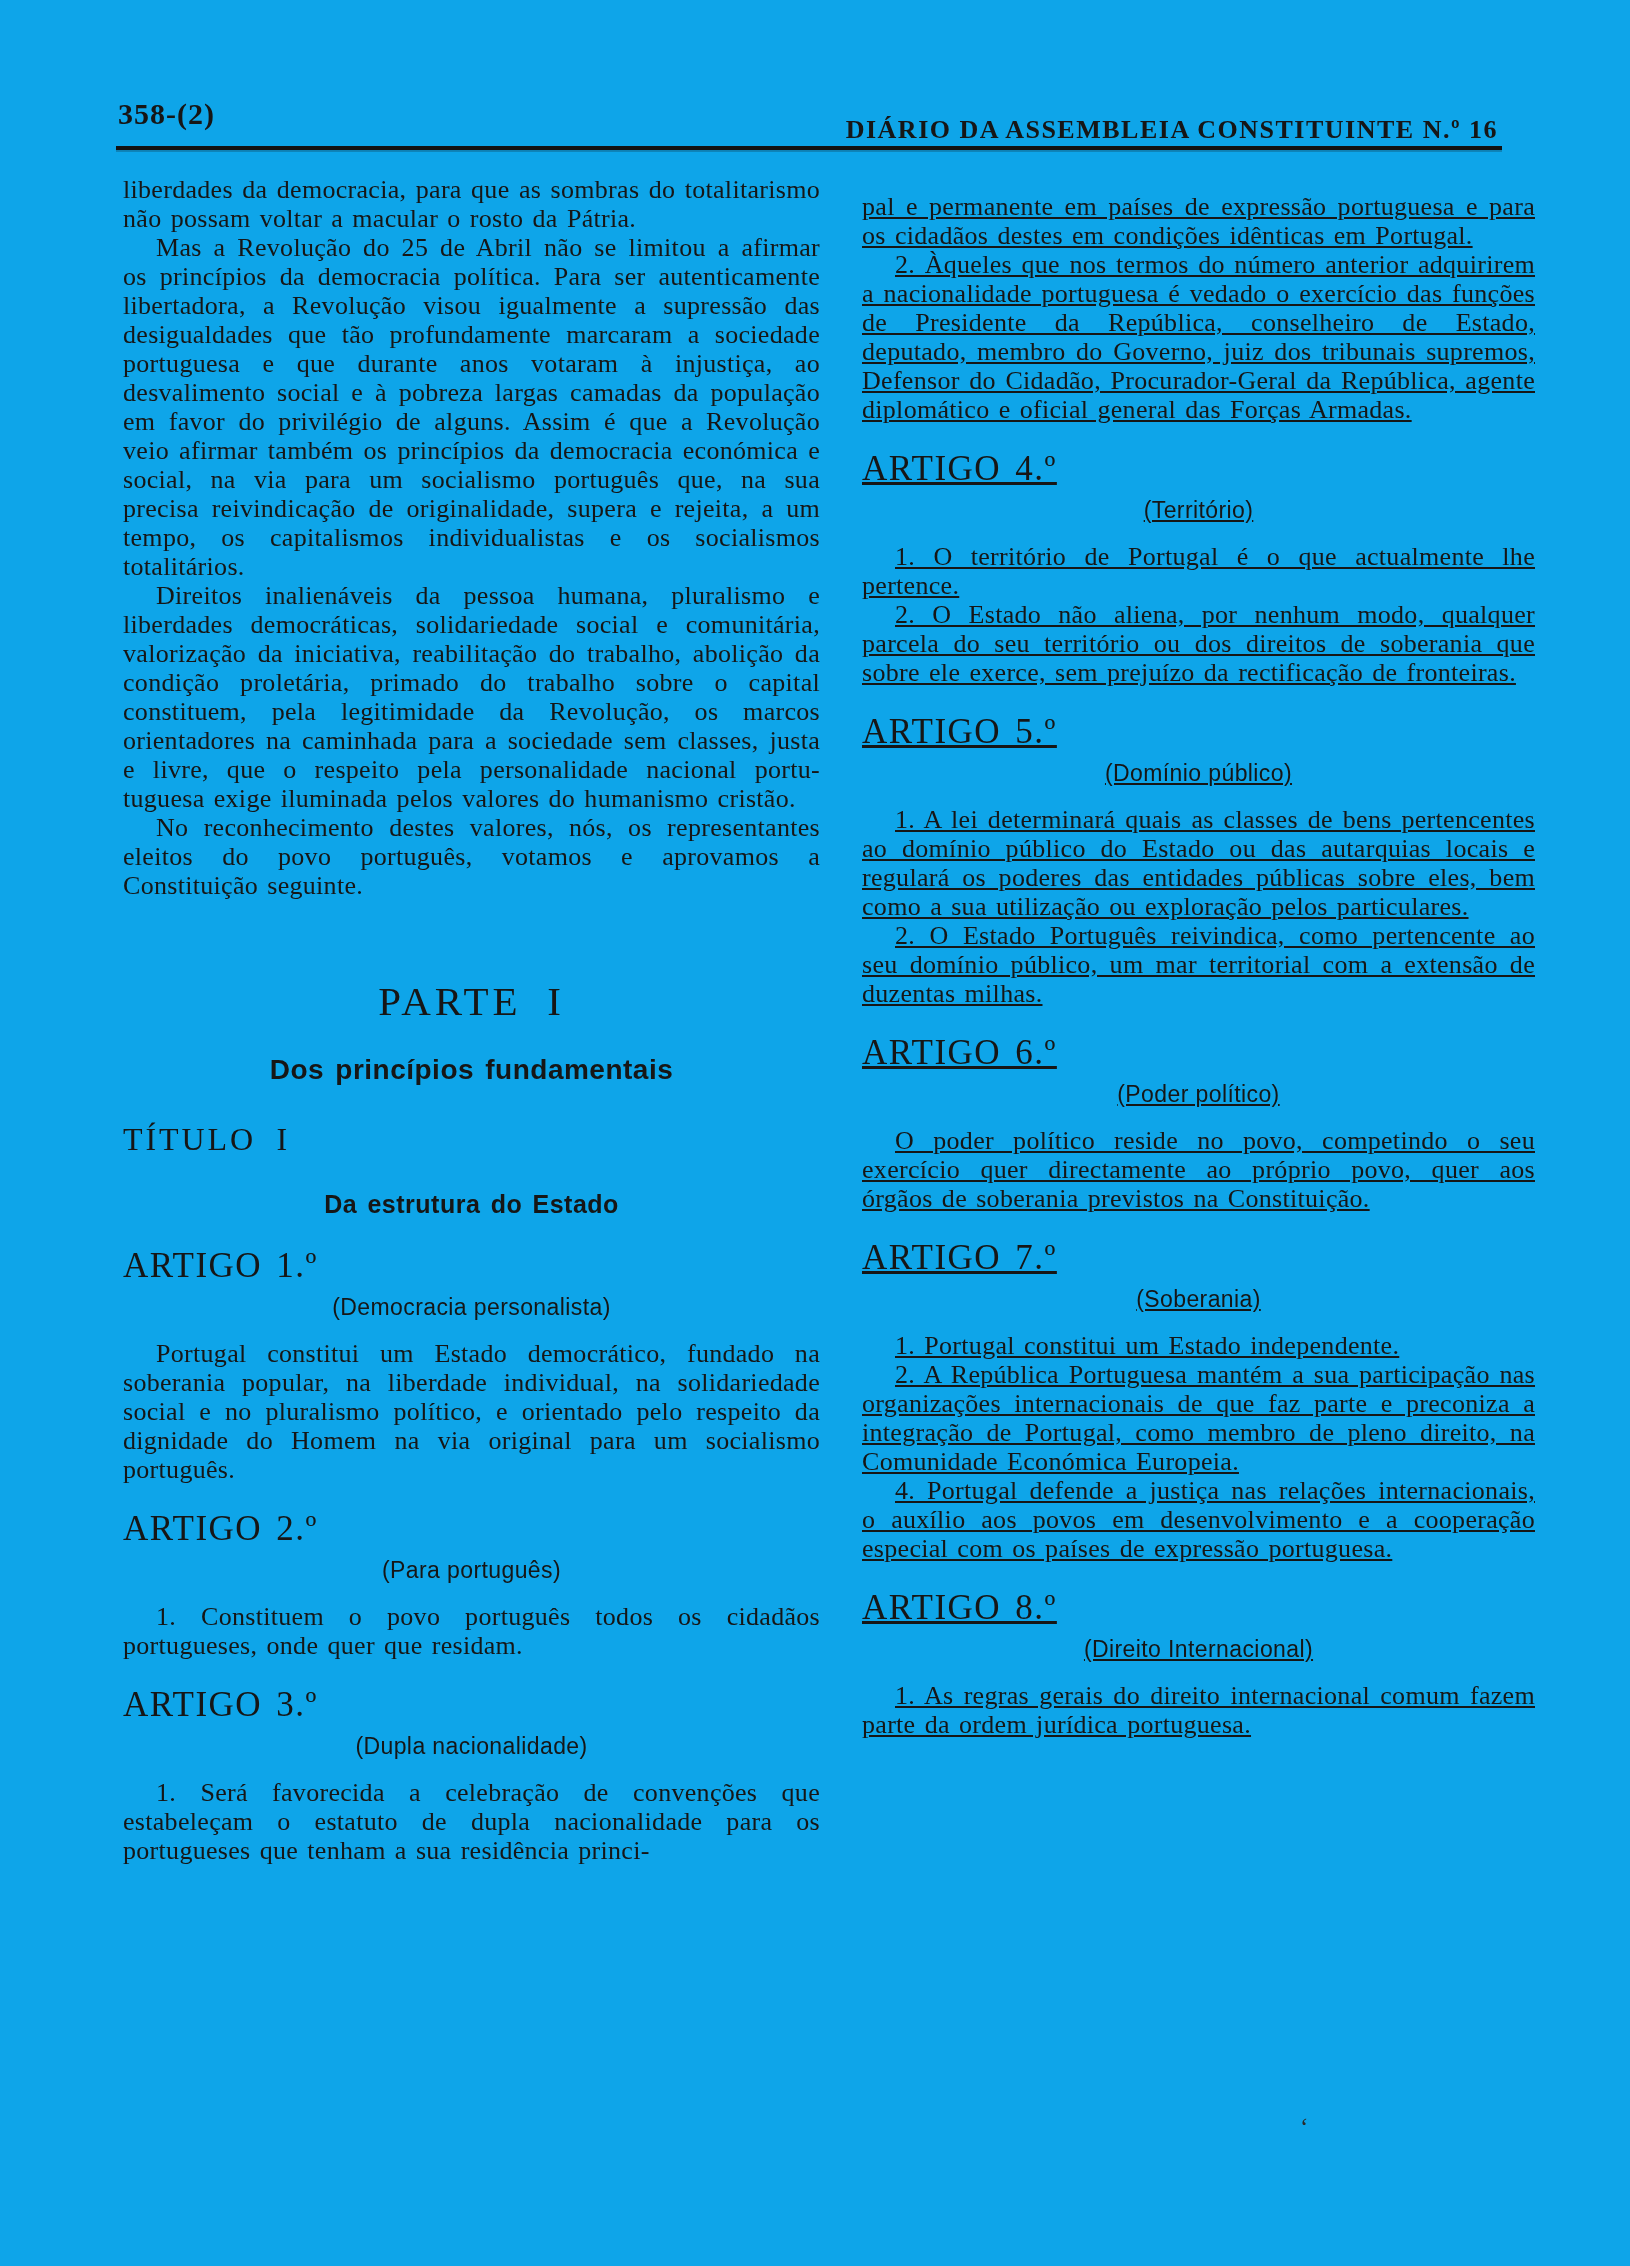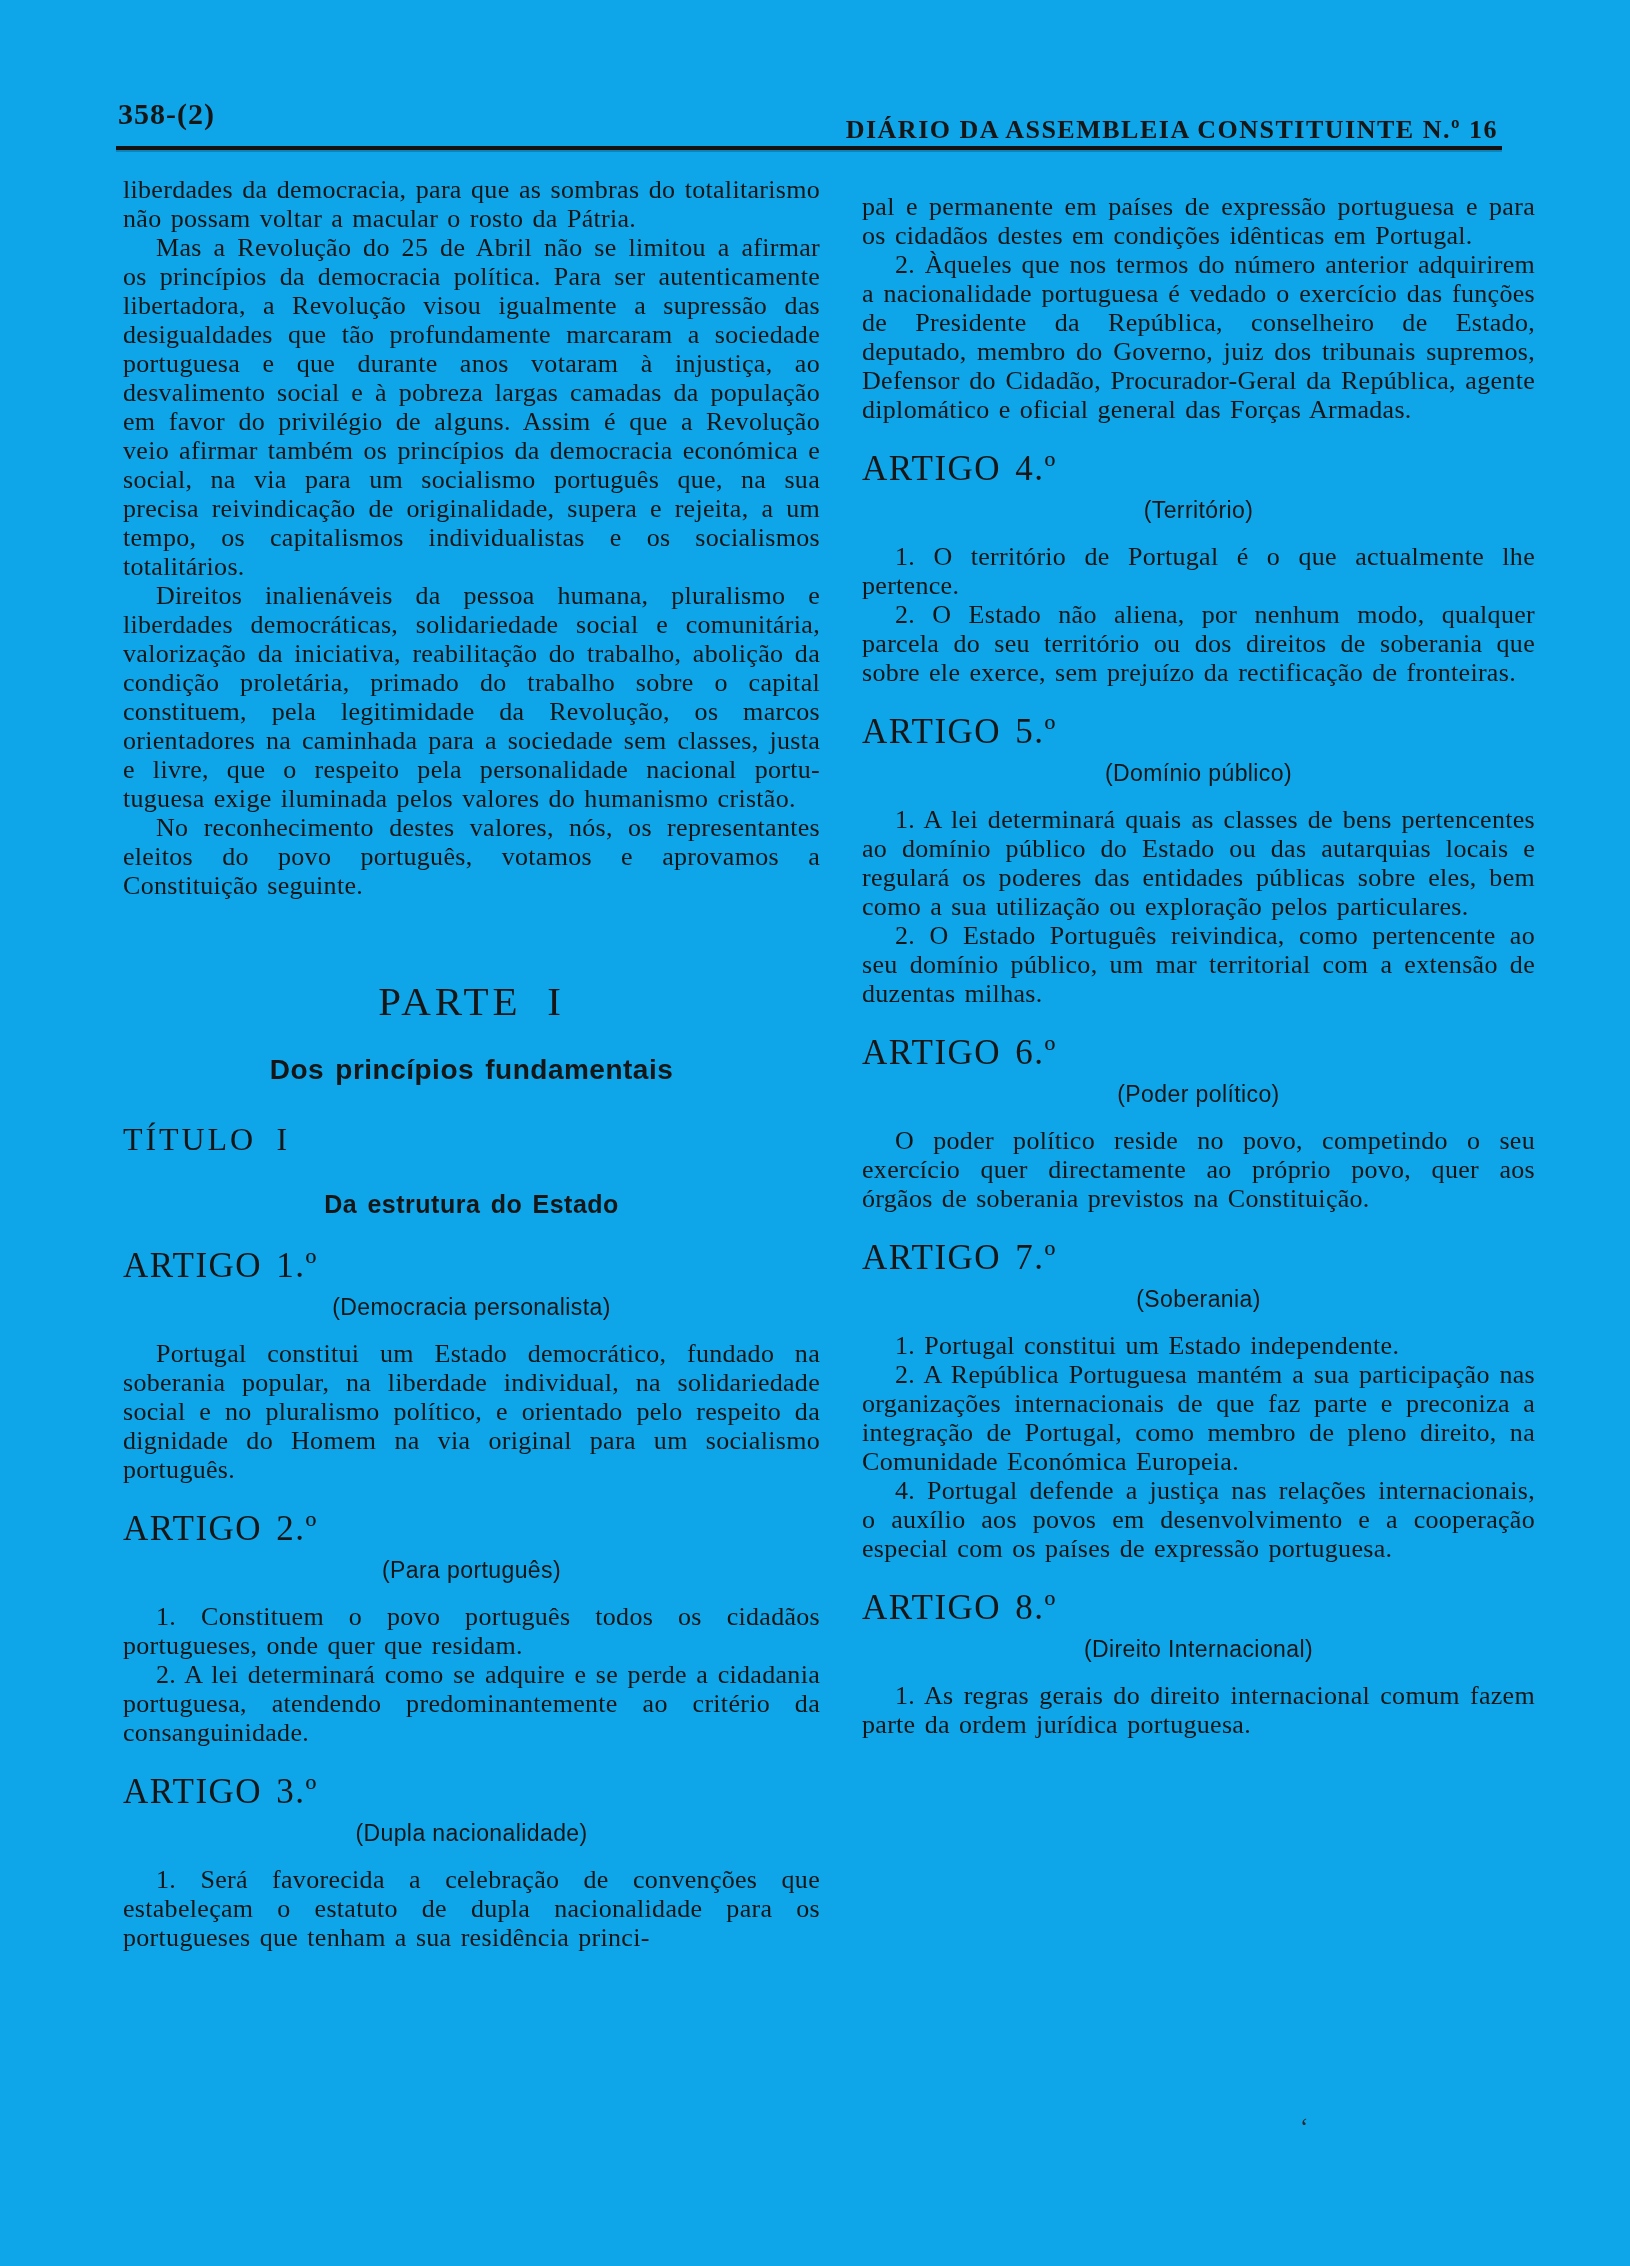--- a/index.html
+++ b/index.html
@@ -23,21 +23,21 @@
     white-space:nowrap;
   }
   .rule{
     position:absolute;left:116px;top:146px;
     width:1386px;height:3.9px;
     background:#121212;
     box-shadow:0 1.9px 0 rgba(20,20,20,.25);
   }
   .col{position:absolute;}
   .col-left{left:123px;top:175px;width:697px;}
-  .col-right{left:862px;top:192px;width:673px;}
+  .col-right{left:862px;top:192px;width:673px;text-decoration:underline;}
 
   .blk{margin:0;}
   .flow,.para{
     font-size:26px;line-height:29px;
     text-align:justify;
     word-spacing:2.4px;letter-spacing:0.3px;
   }
   .para{text-indent:33px;}
   .parte{
     font-size:41px;line-height:47px;
@@ -90,21 +90,20 @@
       <div class="blk parte">PARTE I</div>
       <div class="blk title2">Dos princípios fundamentais</div>
       <div class="blk titulo">TÍTULO I</div>
       <div class="blk subtitle">Da estrutura do Estado</div>
       <div class="blk artigo">ARTIGO 1.º</div>
       <div class="blk epigraph">(Democracia personalista)</div>
       <p class="blk para">Portugal constitui um Estado democrático, fundado na soberania popular, na liberdade individual, na solidariedade social e no pluralismo político, e orientado pelo respeito da dignidade do Homem na via original para um socialismo português.</p>
       <div class="blk artigo">ARTIGO 2.º</div>
       <div class="blk epigraph">(Para português)</div>
       <p class="blk para">1. Constituem o povo português todos os cidadãos portugueses, onde quer que residam.</p>
-      <p class="blk para">2. A lei determinará como se adquire e se perde a cidadania portuguesa, atendendo predominantemente ao critério da consanguinidade.</p>
       <div class="blk artigo">ARTIGO 3.º</div>
       <div class="blk epigraph">(Dupla nacionalidade)</div>
       <p class="blk para">1. Será favorecida a celebração de convenções que estabeleçam o estatuto de dupla nacionalidade para os portugueses que tenham a sua residência princi-</p>
     </section>
   <section class="col col-right">
       <p class="blk flow">pal e permanente em países de expressão portuguesa e para os cidadãos destes em condições idênticas em Portugal.</p>
       <p class="blk para">2. Àqueles que nos termos do número anterior adquirirem a nacionalidade portuguesa é vedado o exercício das funções de Presidente da República, conselheiro de Estado, deputado, membro do Governo, juiz dos tribunais supremos, Defensor do Cidadão, Procurador-Geral da República, agente diplomático e oficial general das Forças Armadas.</p>
       <div class="blk artigo">ARTIGO 4.º</div>
       <div class="blk epigraph">(Território)</div>
       <p class="blk para">1. O território de Portugal é o que actualmente lhe pertence.</p>

